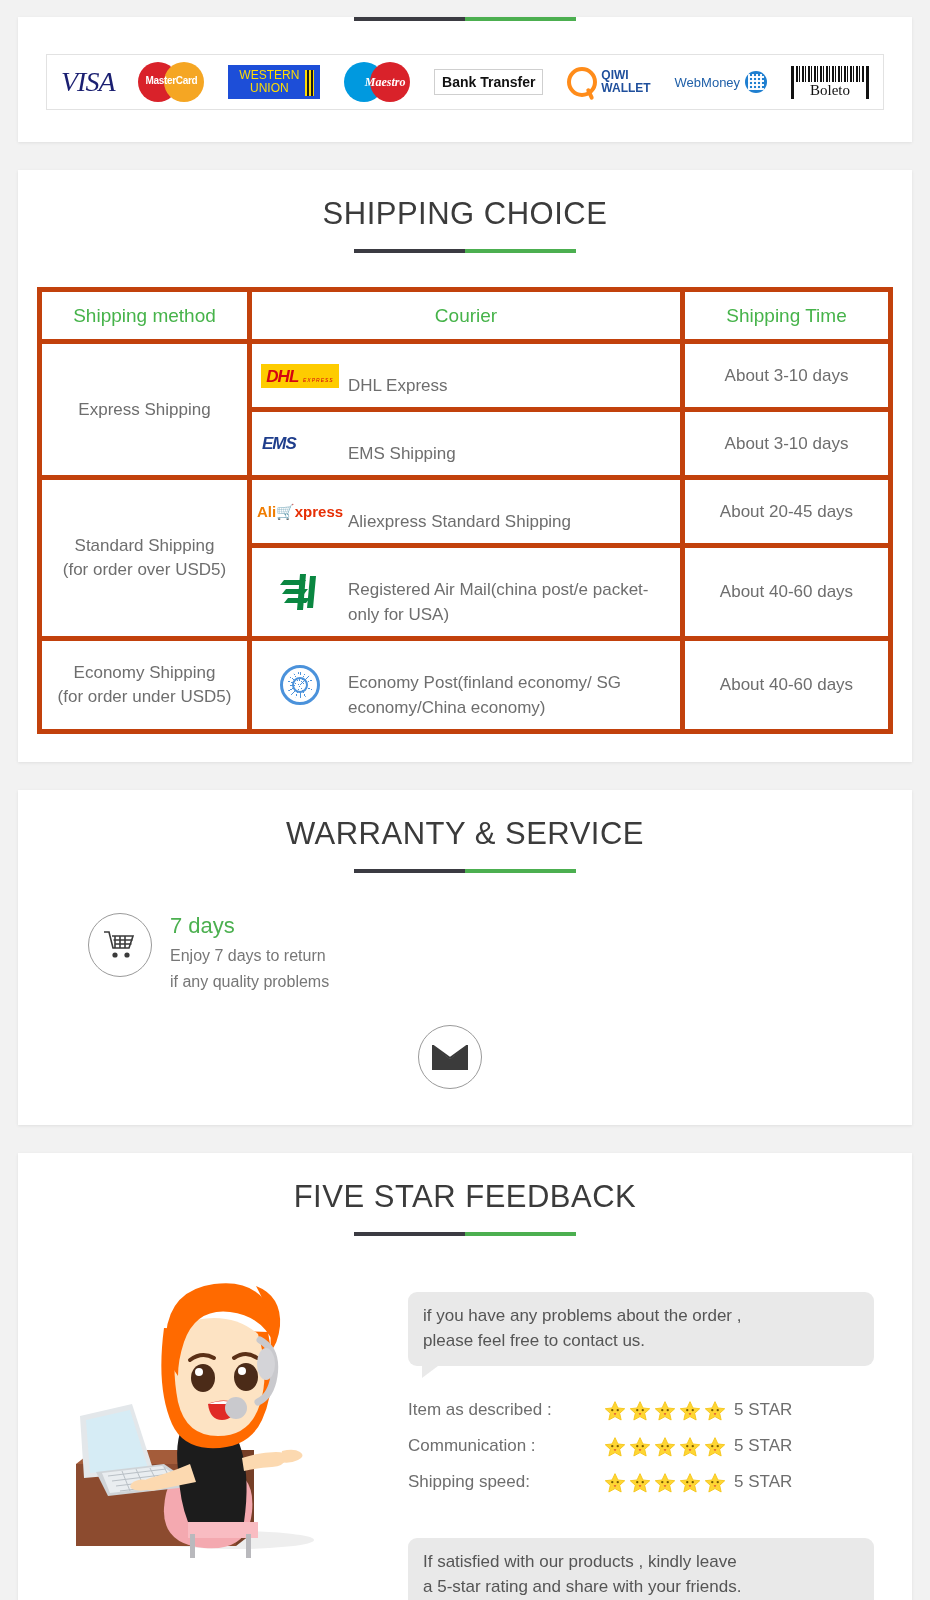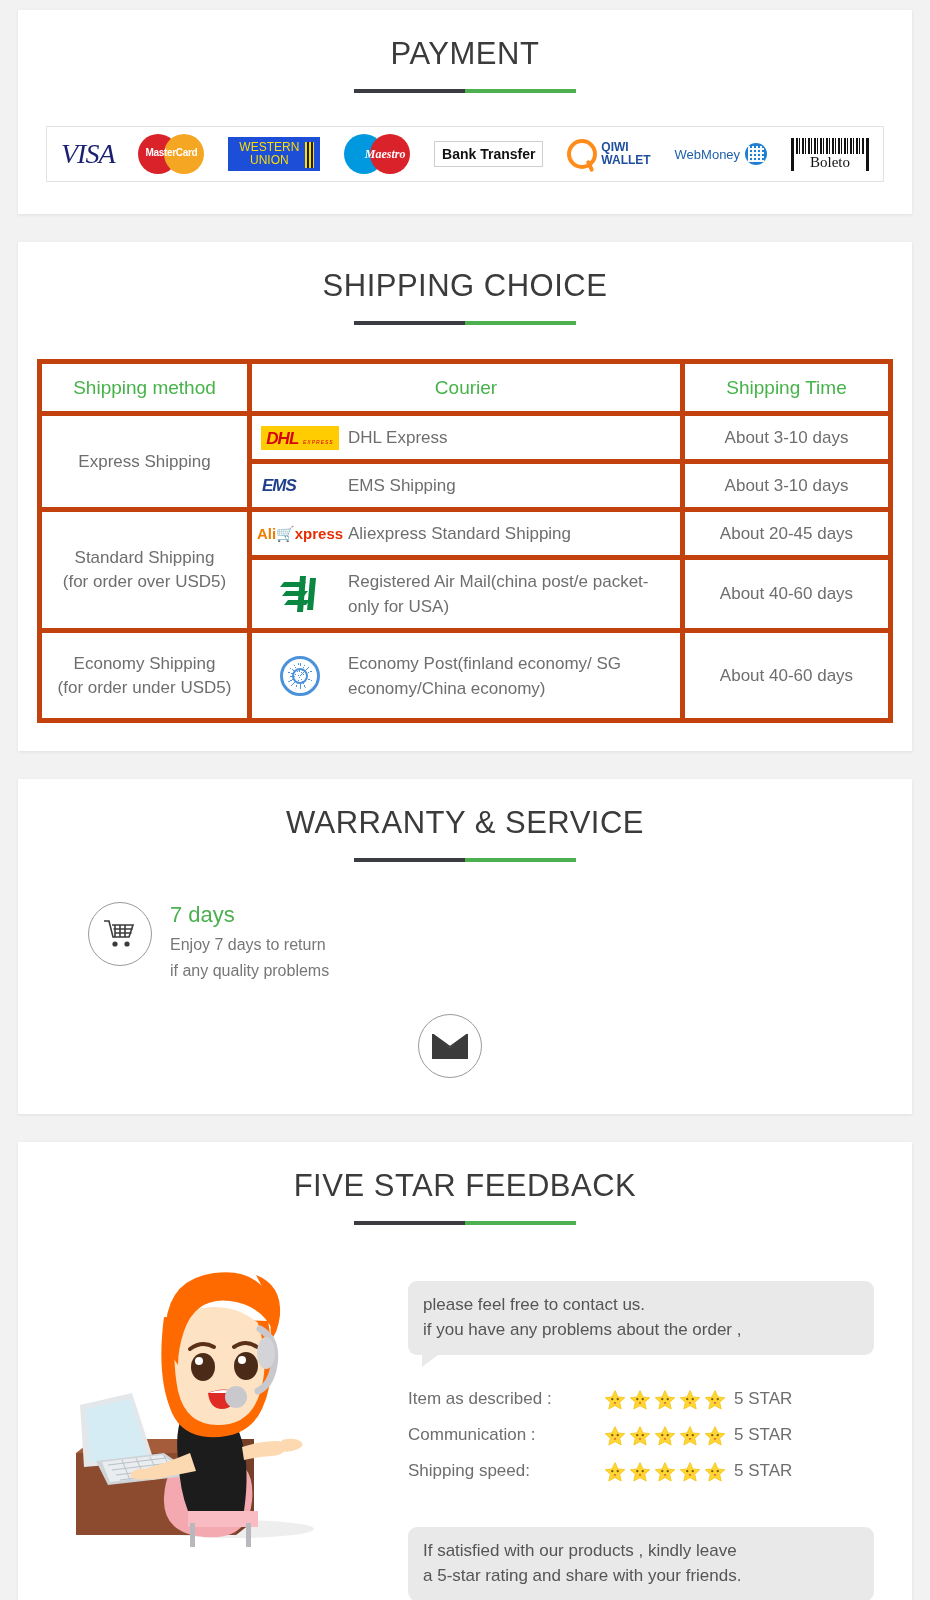--- a/index.html
+++ b/index.html
@@ -142,21 +142,21 @@
     text-align: center;
   }
   .col-method { width: 210px; }
   .col-time   { width: 208px; }
   td.method, td.time { text-align: center; line-height: 24px; padding: 6px; }
   td.courier { padding: 9px 0 9px 0; }
   .courier-row { display: flex; align-items: center; }
   .courier-logo {
     width: 96px; min-width: 96px; display: flex; align-items: center; justify-content: center;
   }
-  .courier-name { line-height: 25px; padding-right: 10px; }
+  .courier-name { line-height: 25px; padding-right: 10px; margin-top: 20px; }
 
   .logo-dhl {
     background: #fecc00; padding: 3px 4px 1px; width: 78px; text-align: center;
     font-family: "Liberation Sans", sans-serif;
   }
   .logo-dhl .d1 {
     color: #d40511; font-weight: bold; font-style: italic; font-size: 17px; letter-spacing: -1px;
   }
   .logo-dhl .d2 { color: #d40511; font-size: 5px; font-style: italic; letter-spacing: 1px; }
   .logo-ems { width: 76px; }
@@ -225,21 +225,20 @@
   .star { width: 22px; height: 22px; display: block; }
   .bubble.bottom { margin-top: 30px; }
 
   
   .illus { position: relative; width: 360px; height: 290px; margin-left: 20px; }
 </style>
 </head>
 <body>
 
 <section class="card" id="payment-card">
-  <h2 class="sec-title">PAYMENT</h2>
   <div class="rule">
     <span class="dark"></span>
     <span class="green"></span>
   </div>
 
   <div class="pay-strip">
 
     <div class="pay-logo">
       <span class="visa">VISA</span>
     </div>
@@ -503,22 +502,22 @@
 
           <path d="M222 72 q18 10 14 36 q-3 20 -16 26" stroke="#c9c9cd" stroke-width="7" fill="none" stroke-linecap="round"></path>
           <ellipse cx="228" cy="96" rx="9" ry="16" fill="#d4d4d8"></ellipse>
           <circle cx="198" cy="140" r="11" fill="#c9c9cd"></circle>
         </svg>
       </div>
     </div>
 
     <div class="fb-right">
       <div class="bubble top">
+        <div>if you have any problems about the order ,</div>
         <div>please feel free to contact us.</div>
-        <div>if you have any problems about the order ,</div>
       </div>
 
       <div class="fb-rows">
 
         <div class="fb-row">
           <span class="fb-label">Item as described :</span>
           <span class="fb-stars">
             <svg class="star" viewBox="0 0 24 24">
                 <path d="M12 1.8l3.2 6.9 7.4.8-5.5 5 1.6 7.3L12 18.1 5.3 21.8l1.6-7.3-5.5-5 7.4-.8z" fill="#ffd633" stroke="#f5c518" stroke-width="1"></path>
                 <circle cx="9" cy="11" r="1.3" fill="#7a5b00"></circle>

